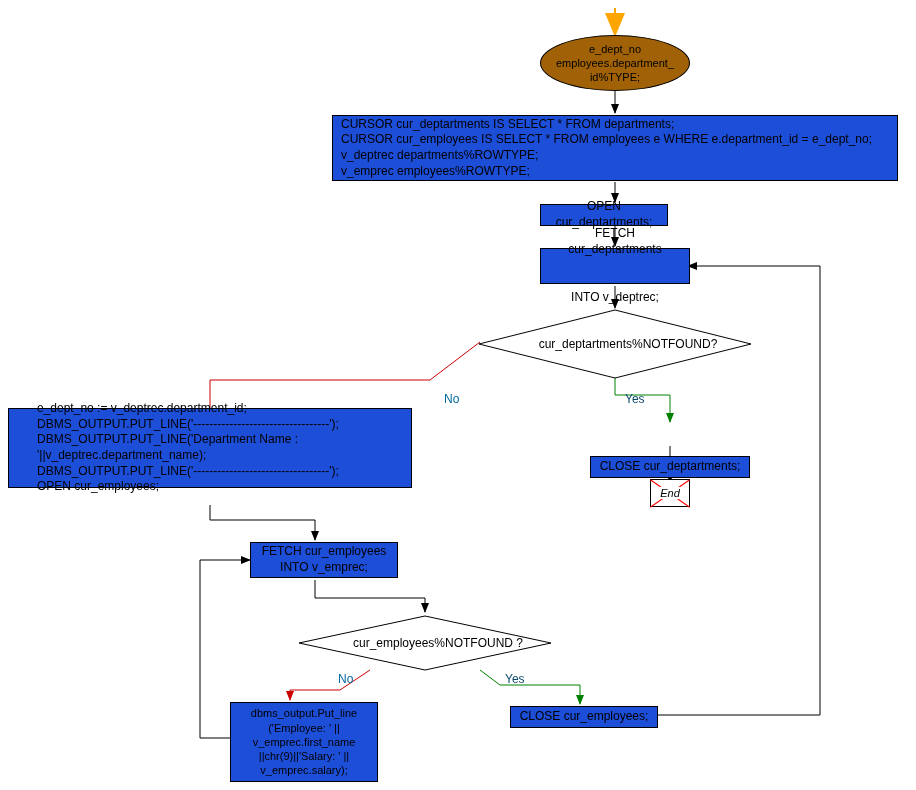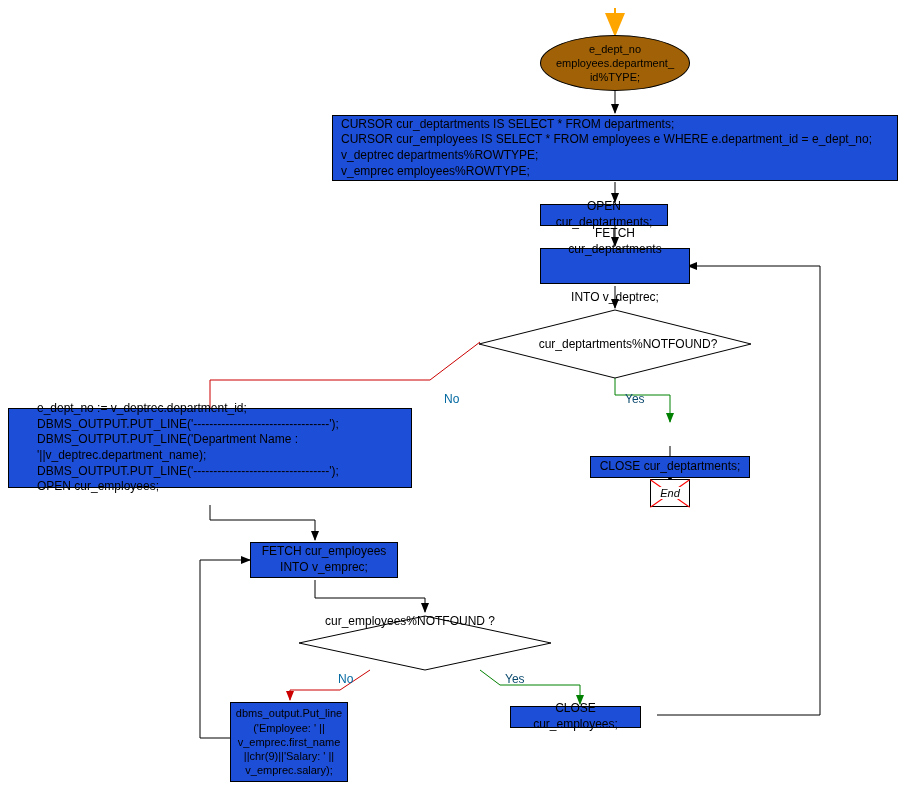--- a/index.html
+++ b/index.html
@@ -178,30 +178,30 @@
 </div>
 
 <div class="node" style="left:250px; top:542px; width:148px; height:36px;">
   <span>FETCH cur_employees</span>
   <span>INTO v_emprec;</span>
 </div>
 
 <svg width="260" height="58" style="position:absolute; left:295px; top:614px;">
   <polygon points="130,2 256,29 130,56 4,29" fill="#fff" stroke="#000"></polygon>
 </svg>
-<div style="position:absolute; left:280px; top:614px; width:260px; height:58px; display:flex; justify-content:center; pointer-events:none;">
+<div style="position:absolute; left:308px; top:614px; width:260px; height:58px; display:flex; justify-content:center; align-items:center; pointer-events:none;">
   <span>cur_employees%NOTFOUND ?</span>
 </div>
 
 <div class="edge-label yes" style="left:505px; top:672px;">Yes</div>
 <div class="edge-label no" style="left:338px; top:672px;">No</div>
 
-<div class="node" style="left:510px; top:706px; width:131px; height:22px;">
+<div class="node" style="left:510px; top:706px; width:148px; height:22px;">
   <span>CLOSE cur_employees;</span>
 </div>
 
-<div class="node" style="left:230px; top:702px; width:118px; height:80px; font-size:11px;">
+<div class="node" style="left:230px; top:702px; width:148px; height:80px; font-size:11px;">
   <span>dbms_output.Put_line</span>
   <span>('Employee: ' ||</span>
   <span>v_emprec.first_name</span>
   <span>||chr(9)||'Salary: ' ||</span>
   <span>v_emprec.salary);</span>
 </div>
 
 </body></html>

